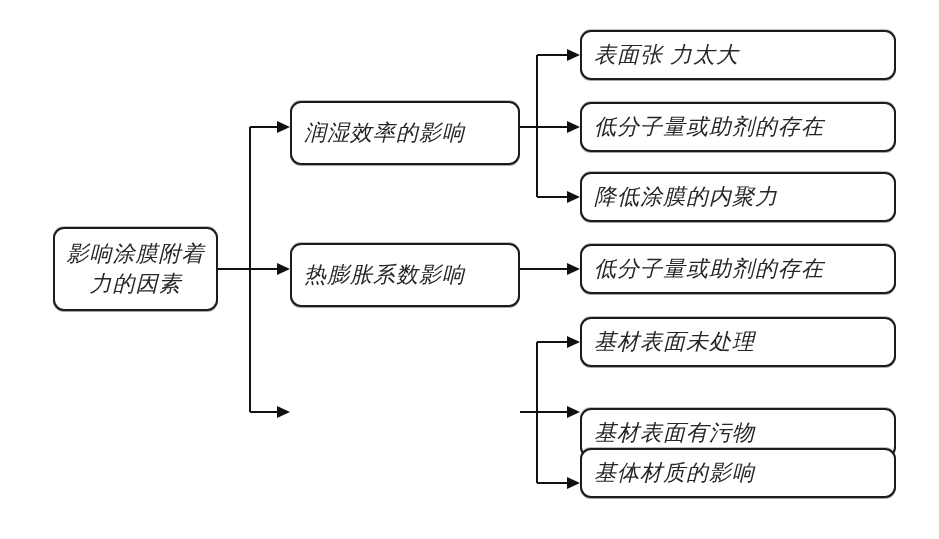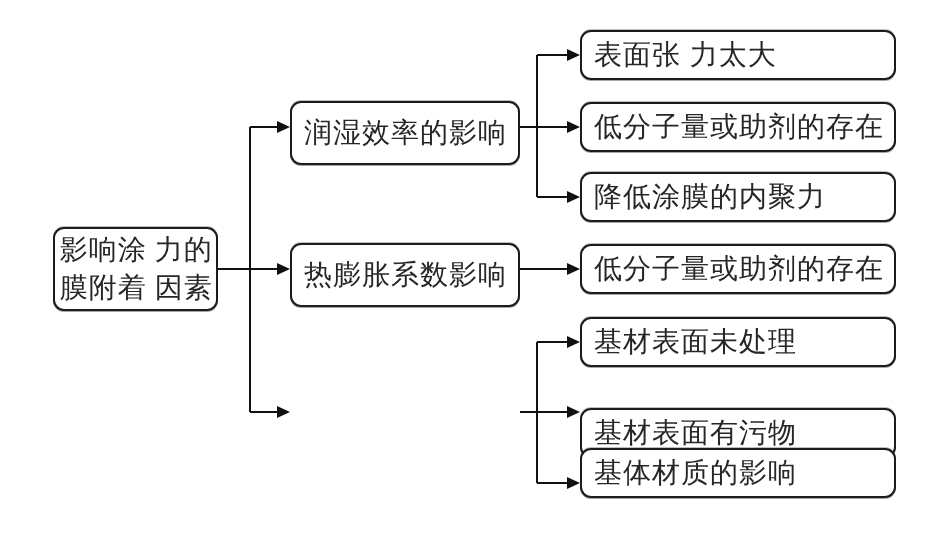--- a/index.html
+++ b/index.html
@@ -25,32 +25,34 @@
   }
   .node {
     position: absolute;
     box-sizing: border-box;
     background: #ffffff;
     border: 2px solid #1c1c1c;
     border-radius: 11px;
     display: flex;
     align-items: center;
     color: #262626;
-    font-size: 28px;
+    font-size: 22px;
     letter-spacing: 1px;
     line-height: 1.35;
     box-shadow: 0 1px 0 rgba(0,0,0,0.35), 0 -1px 0 rgba(0,0,0,0.25);
+    font-style: italic;
   }
   .node.root {
     left: 53px;
     top: 227px;
     width: 165px;
     height: 84px;
     justify-content: center;
-    text-align: center;
+    text-align: left;
+    flex-direction: column;
   }
   .node.mid {
     left: 290px;
     width: 230px;
     height: 64px;
     padding-left: 12px;
   }
   .node.leaf {
     left: 580px;
     width: 316px;

